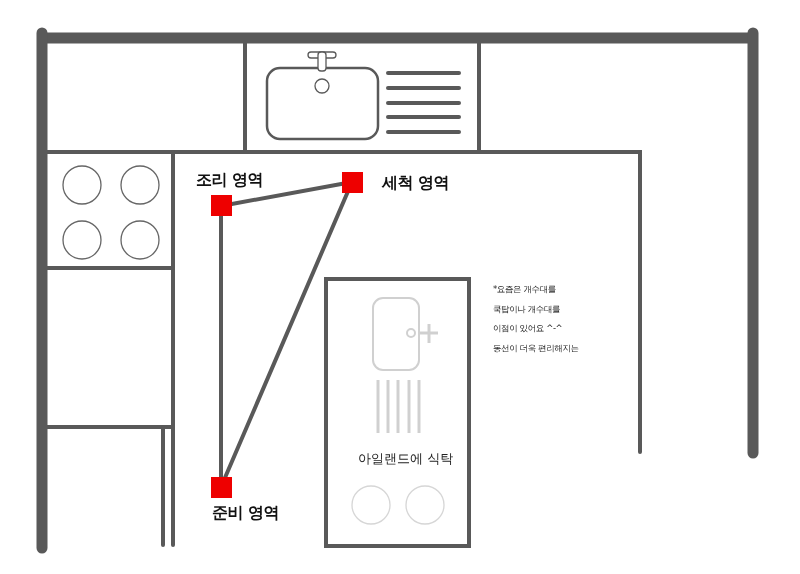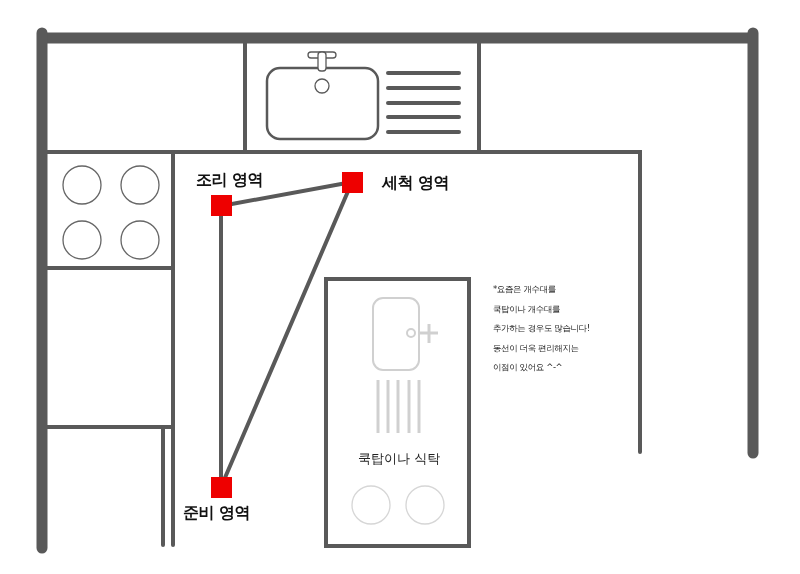--- a/index.html
+++ b/index.html
@@ -81,23 +81,22 @@
   </g>
   <g fill="#ee0000">
     <rect x="211" y="195" width="21" height="21"></rect>
     <rect x="342" y="172" width="21" height="21"></rect>
     <rect x="211" y="477" width="21" height="21"></rect>
   </g>
 </svg>
 
 <div class="lbl" style="left:187px; top:170px;">조리 영역</div>
 <div class="lbl" style="left:373px; top:173px;">세척 영역</div>
-<div class="lbl" style="left:174px; top:503px;">준비 영역</div>
+<div class="lbl" style="left:203px; top:503px;">준비 영역</div>
 
-<div class="island-lbl" style="left:358px; top:450px;">쿡탑이나 식탁</div>
+<div class="island-lbl" style="left:358px; top:450px;">아일랜드에 식탁</div>
 
 <div class="note">
   <div>*요즘은 개수대를</div>
   <div>쿡탑이나 개수대를</div>
-  <div>추가하는 경우도 많습니다!</div>
+  <div>이점이 있어요 ^-^</div>
   <div>동선이 더욱 편리해지는</div>
-  <div>이점이 있어요 ^-^</div>
 </div>
 
 </body></html>

